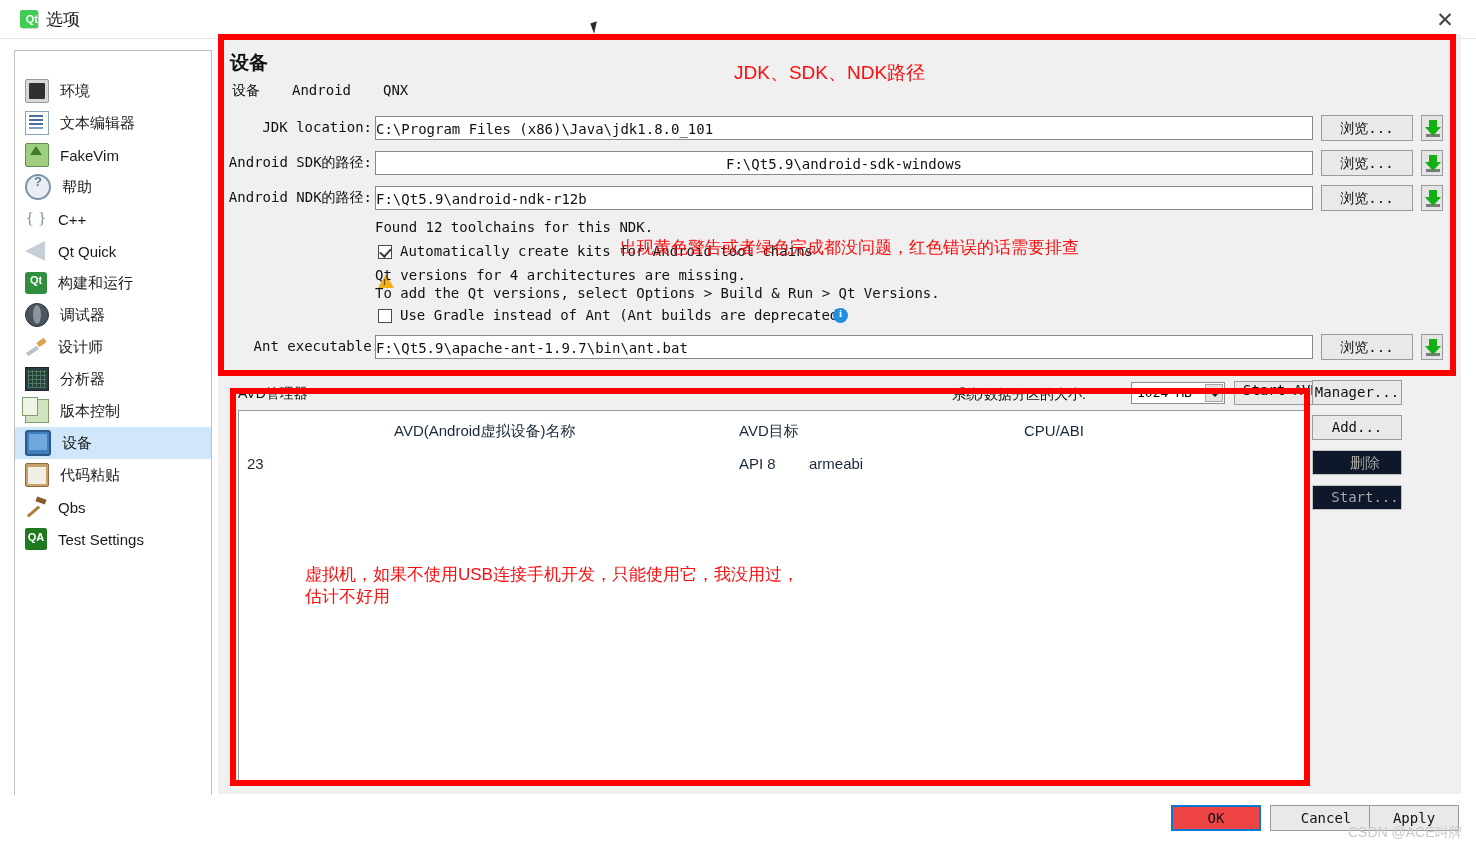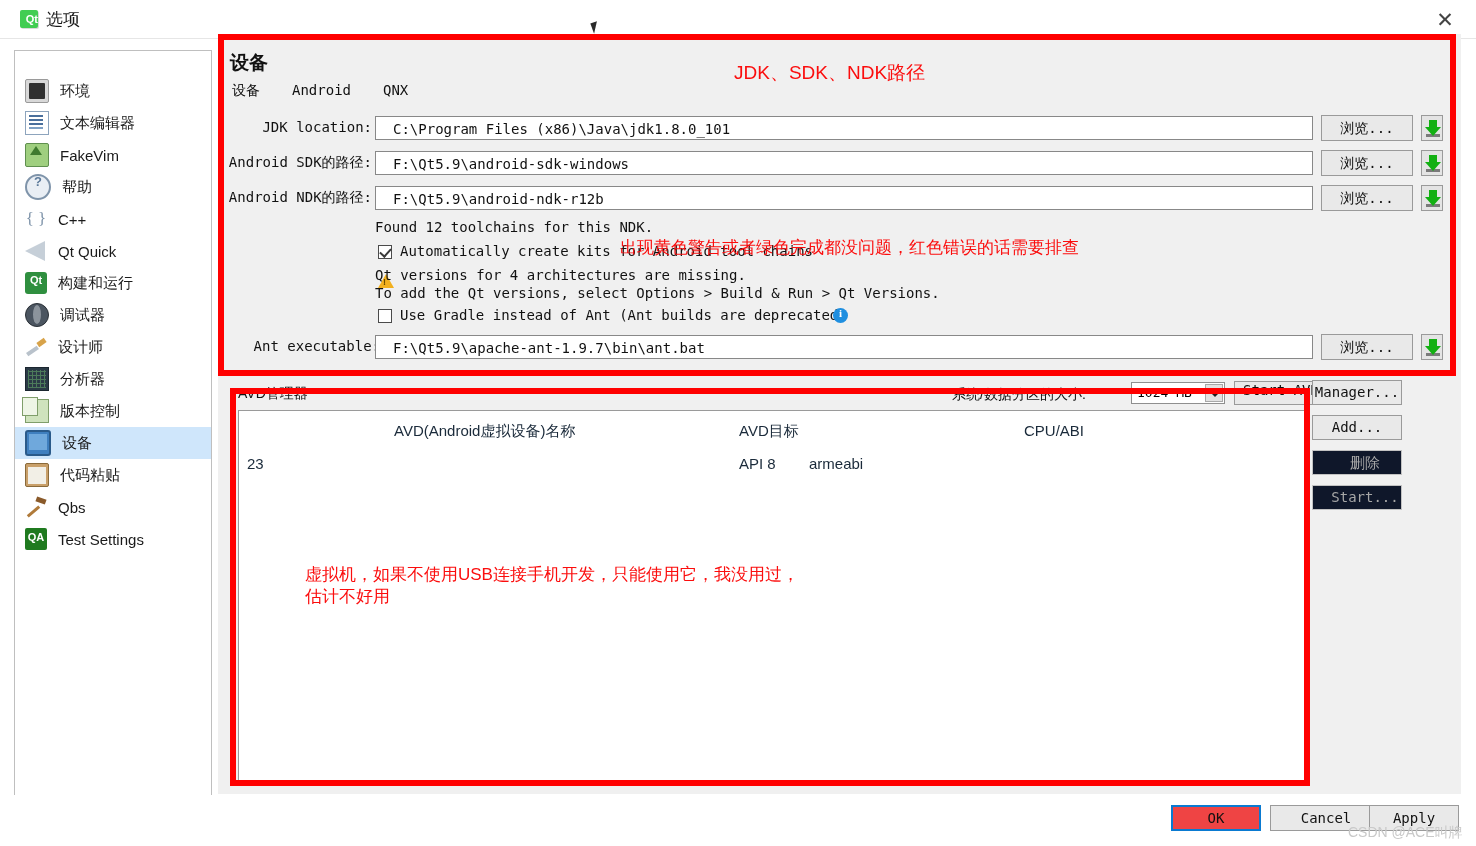--- a/index.html
+++ b/index.html
@@ -144,21 +144,21 @@
 
   
   .frow{position:absolute;height:26px;}
   .flabel{
     position:absolute;right:0;top:3px;white-space:nowrap;
     font-family:"DejaVu Sans Mono","Liberation Mono",monospace;font-size:14px;color:#111;
   }
   .finput{
     position:absolute;height:24px;border:1px solid #888;background:#fff;box-sizing:border-box;
     font-family:"DejaVu Sans Mono","Liberation Mono",monospace;font-size:14px;color:#111;
-    padding:2px 17px;line-height:20px;white-space:nowrap;overflow:hidden;
+    padding:2px 0;line-height:20px;white-space:nowrap;overflow:hidden;
   }
   .btn{
     box-sizing:border-box;border:1px solid #9a9a9a;background:#e9e9e9;
     font-family:"DejaVu Sans Mono","Liberation Mono",monospace;font-size:14px;
     color:#111;text-align:center;cursor:pointer;
   }
   .btn.cn{font-family:"Liberation Sans",sans-serif;font-size:15px;}
   .btn.disabled{color:#a6a6a6;background:#0f172a;border-color:#c2c2c2;cursor:default;padding-left:16px;}
   .dlbtn{
     box-sizing:border-box;border:1px solid #9a9a9a;background:#e4e4e4;position:relative;
@@ -377,21 +377,21 @@
   </div>
   <div class="finput" style="left:375px;top:116px;width:938px;">C:\Program Files (x86)\Java\jdk1.8.0_101</div>
   <div class="btn" style="position:absolute;left:1321px;top:115px;width:92px;height:26px;line-height:24px;">浏览...</div>
   <div class="dlbtn" style="position:absolute;left:1421px;top:115px;width:22px;height:26px;">
       <i class="dlbase"></i>
     </div>
 
   <div class="frow" style="left:200px;top:151px;width:172px;">
     <div class="flabel">Android SDK的路径:</div>
   </div>
-  <div class="finput" style="left:375px;top:151px;width:938px;">F:\Qt5.9\android-sdk-windows</div>
+  <div class="finput" style="left:375px;top:151px;width:938px;text-align:center;">F:\Qt5.9\android-sdk-windows</div>
   <div class="btn" style="position:absolute;left:1321px;top:150px;width:92px;height:26px;line-height:24px;">浏览...</div>
   <div class="dlbtn" style="position:absolute;left:1421px;top:150px;width:22px;height:26px;">
       <i class="dlbase"></i>
     </div>
 
   <div class="frow" style="left:200px;top:186px;width:172px;">
     <div class="flabel">Android NDK的路径:</div>
   </div>
   <div class="finput" style="left:375px;top:186px;width:938px;">F:\Qt5.9\android-ndk-r12b</div>
   <div class="btn" style="position:absolute;left:1321px;top:185px;width:92px;height:26px;line-height:24px;">浏览...</div>

